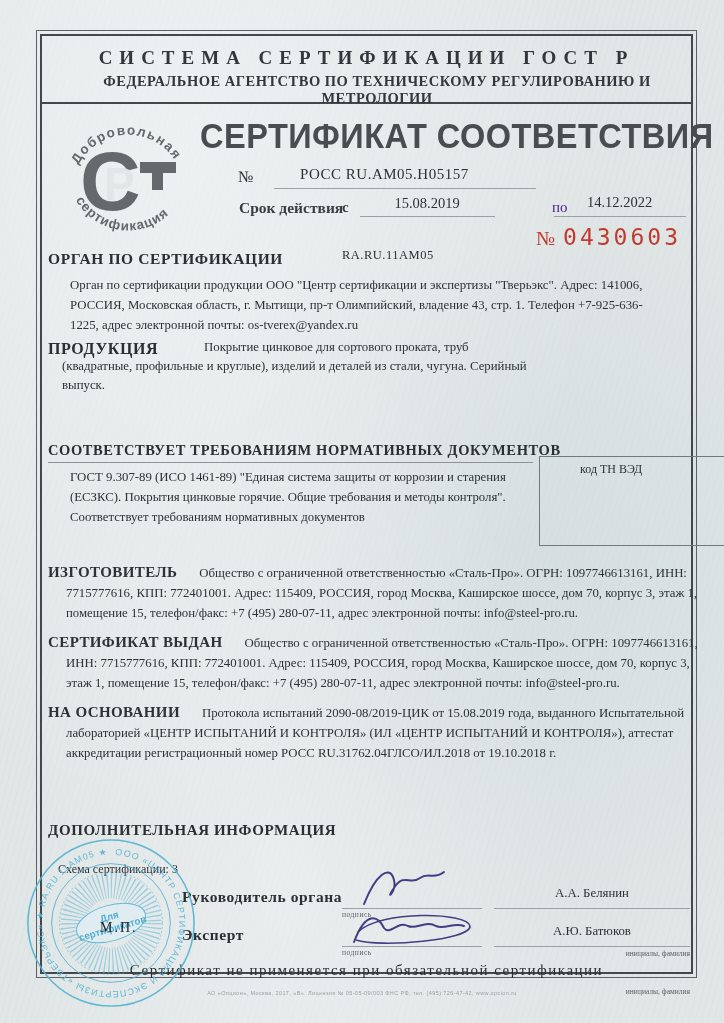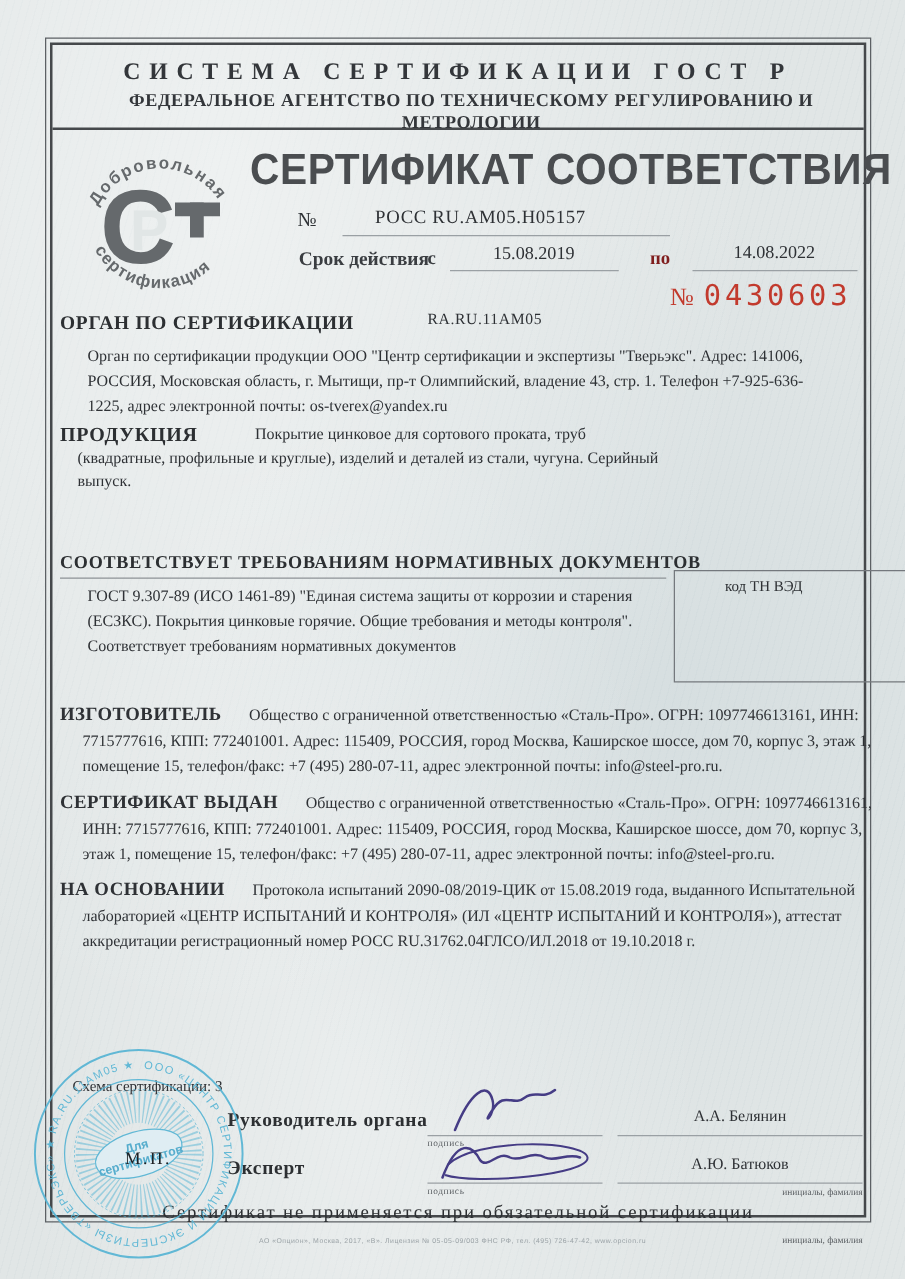--- a/index.html
+++ b/index.html
@@ -20,21 +20,21 @@
   .title{position:absolute;left:158px;top:80px;width:500px;font-family:"Liberation Sans",sans-serif;
          font-weight:bold;font-size:35px;color:#4a4d50;transform:scaleX(.93);transform-origin:left center;
          white-space:nowrap;letter-spacing:.5px;}
   .num-label{position:absolute;left:196px;top:132px;font-size:16px;}
   .num-val{position:absolute;left:258px;top:130px;font-size:15px;letter-spacing:.5px;}
   .num-line{position:absolute;left:232px;top:152px;width:262px;border-top:1px solid #9aa0a4;}
   .term-label{position:absolute;left:197px;top:163px;font-size:15.5px;font-weight:bold;color:#3a3d41;}
   .term-c{position:absolute;left:300px;top:163px;font-size:15px;font-weight:bold;color:#3a3d41;}
   .term-from{position:absolute;left:330px;top:159px;width:110px;text-align:center;font-size:14.5px;}
   .line-from{position:absolute;left:318px;top:180px;width:135px;border-top:1px solid #9aa0a4;}
-  .term-po{position:absolute;left:478px;top:163px;font-size:15px;font-weight:bold;color:#7f1d1d;}
+  .term-po{position:absolute;left:510px;top:163px;font-size:15px;font-weight:normal;color:#4c1d95;}
   .term-to{position:absolute;left:520px;top:158px;width:115px;text-align:center;font-size:14.5px;}
   .line-to{position:absolute;left:512px;top:180px;width:132px;border-top:1px solid #9aa0a4;}
   .form-num{position:absolute;right:10px;top:188px;font-size:22px;color:#c23a2d;white-space:nowrap;}
   .form-num .fn-sym{font-family:"Liberation Serif",serif;font-size:20px;margin-right:8px;}
   .form-num .fn-digits{font-family:"DejaVu Sans Mono",monospace;letter-spacing:3px;font-size:23px;}
   .sec-label{font-weight:bold;font-size:14.5px;letter-spacing:.6px;color:#2c2f32;}
   .org-label{position:absolute;left:6px;top:214px;font-size:15.5px;}
   .org-code{position:absolute;left:300px;top:212px;font-size:12.5px;letter-spacing:.5px;}
   .org-text{position:absolute;left:28px;top:240px;width:600px;font-size:12.8px;line-height:1.55;}
   .prod-label{position:absolute;left:6px;top:304px;font-size:16px;}
@@ -105,21 +105,21 @@
 
     <div class="num-label">№</div>
     <div class="num-val">РОСС RU.АМ05.Н05157</div>
     <div class="num-line"></div>
 
     <div class="term-label">Срок действия</div>
     <div class="term-c">с</div>
     <div class="term-from">15.08.2019</div>
     <div class="line-from"></div>
     <div class="term-po">по</div>
-    <div class="term-to">14.08.2022</div>
+    <div class="term-to">14.12.2022</div>
     <div class="line-to"></div>
 
     <div class="form-num">
       <span class="fn-sym">№</span><span class="fn-digits">0430603</span>
     </div>
 
     <div class="org-label sec-label">ОРГАН ПО СЕРТИФИКАЦИИ</div>
     <div class="org-code">RA.RU.11АМ05</div>
     <div class="org-text">Орган по сертификации продукции ООО "Центр сертификации и экспертизы "Тверьэкс". Адрес: 141006, РОССИЯ, Московская область, г. Мытищи, пр-т Олимпийский, владение 43, стр. 1. Телефон +7-925-636-1225, адрес электронной почты: os-tverex@yandex.ru</div>
 
@@ -132,20 +132,21 @@
     <div class="codebox tnbox">
       <div class="cb-label">код ТН ВЭД</div>
     </div>
 
     <p class="hangp manu"><span class="sec-inline">ИЗГОТОВИТЕЛЬ</span><span>Общество с ограниченной ответственностью «Сталь-Про». ОГРН: 1097746613161, ИНН: 7715777616, КПП: 772401001. Адрес: 115409, РОССИЯ, город Москва, Каширское шоссе, дом 70, корпус 3, этаж 1, помещение 15, телефон/факс: +7 (495) 280-07-11, адрес электронной почты: info@steel-pro.ru.</span></p>
 
     <p class="hangp issued"><span class="sec-inline">СЕРТИФИКАТ ВЫДАН</span><span>Общество с ограниченной ответственностью «Сталь-Про». ОГРН: 1097746613161, ИНН: 7715777616, КПП: 772401001. Адрес: 115409, РОССИЯ, город Москва, Каширское шоссе, дом 70, корпус 3, этаж 1, помещение 15, телефон/факс: +7 (495) 280-07-11, адрес электронной почты: info@steel-pro.ru.</span></p>
 
     <p class="hangp basis"><span class="sec-inline">НА ОСНОВАНИИ</span><span>Протокола испытаний 2090-08/2019-ЦИК от 15.08.2019 года, выданного Испытательной лабораторией «ЦЕНТР ИСПЫТАНИЙ И КОНТРОЛЯ» (ИЛ «ЦЕНТР ИСПЫТАНИЙ И КОНТРОЛЯ»), аттестат аккредитации регистрационный номер РОСС RU.31762.04ГЛСО/ИЛ.2018 от 19.10.2018 г.</span></p>
 
+    <div class="addl-label sec-label">ДОПОЛНИТЕЛЬНАЯ ИНФОРМАЦИЯ</div>
     <div class="scheme">Схема сертификации: 3</div>
 
     <svg class="stamp" viewBox="0 0 180 180">
       <defs>
         <path id="ringPath" d="M 90 21 A 69 69 0 1 1 89.9 21" fill="none"></path>
       </defs>
       <circle cx="90" cy="90" r="84" fill="none" stroke="#56b4d4" stroke-width="1.6"></circle>
       <circle cx="90" cy="90" r="60" fill="none" stroke="#56b4d4" stroke-width="1"></circle>
       <circle cx="90" cy="90" r="38" fill="none" stroke="#56b4d4" stroke-width="26" stroke-dasharray="1.2 2.6" opacity="0.55"></circle>
       <circle cx="90" cy="90" r="52" fill="none" stroke="#56b4d4" stroke-width="0.8" stroke-dasharray="2 2" opacity="0.8"></circle>

